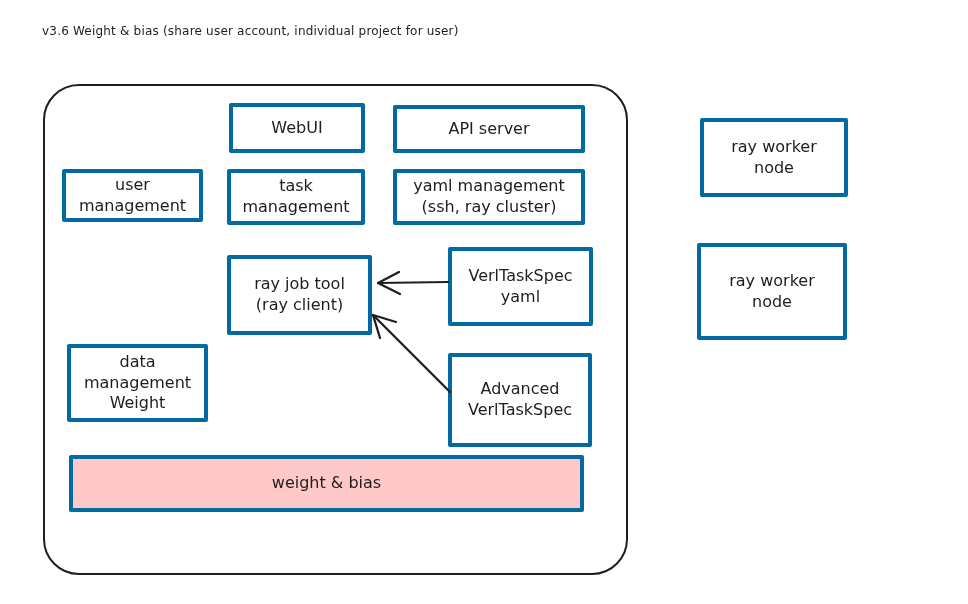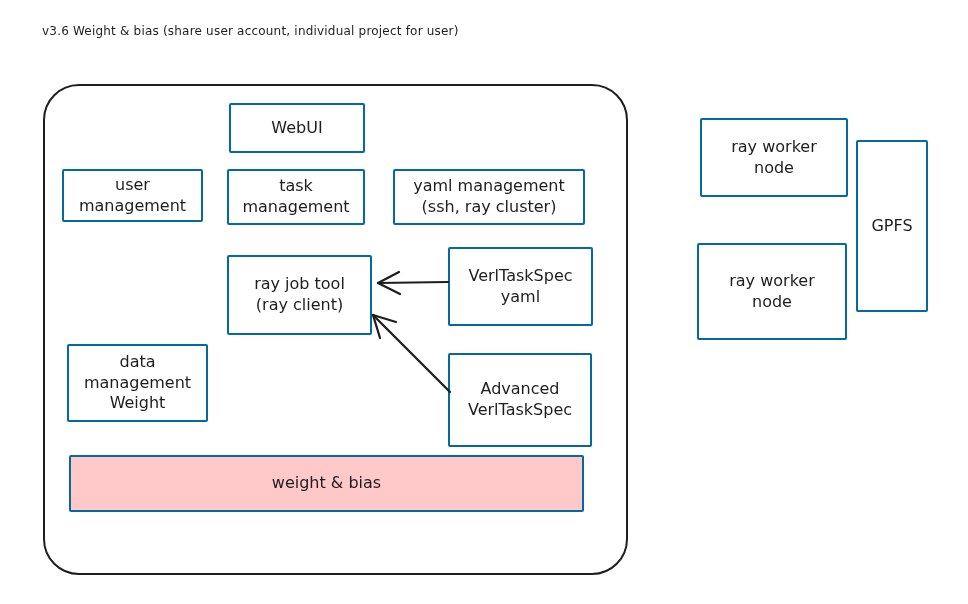--- a/index.html
+++ b/index.html
@@ -16,21 +16,21 @@
   }
 
   .cluster {
     position: absolute; left: 43px; top: 84px; width: 585px; height: 491px;
     box-sizing: border-box;
     border: 2.5px solid #1e1e1e; border-radius: 36px; background: #ffffff;
   }
 
   .node {
     position: absolute; box-sizing: border-box;
-    background: #ffffff; border: 2px solid #0369a1; border-radius: 2px;
+    background: #ffffff; border: 4px solid #0369a1; border-radius: 2px;
     display: flex; align-items: center; justify-content: center;
     text-align: center; font-size: 16px; line-height: 1.3; color: #1e1e1e;
   }
   .node-label { white-space: pre-line; }
 
   .pink-node { background: #ffc9c9; text-align: right; }
 
   svg.arrow-layer { position: absolute; left: 0; top: 0; width: 968px; height: 604px; pointer-events: none; }
   .arrow { stroke: #1e1e1e; stroke-width: 2.25; fill: none; stroke-linecap: round; stroke-linejoin: round; }
 </style>
@@ -40,20 +40,23 @@
 <div class="stage">
 
   <div class="diagram-title">v3.6 Weight &amp; bias (share user account, individual project for user)</div>
 
   <div class="cluster"></div>
 
   <div class="node" style="left:229px; top:103px; width:136px; height:50px;">
     <span class="node-label">WebUI</span>
   </div>
 
+  <div class="node" style="left:393px; top:105px; width:192px; height:48px;">
+    <span class="node-label">API server</span>
+  </div>
 
   <div class="node" style="left:62px; top:169px; width:141px; height:53px;">
     <span class="node-label">user
 management</span>
   </div>
 
   <div class="node" style="left:227px; top:169px; width:138px; height:56px;">
     <span class="node-label">task
 management</span>
   </div>
@@ -91,23 +94,20 @@
   <div class="node" style="left:700px; top:118px; width:148px; height:79px;">
     <span class="node-label">ray worker
 node</span>
   </div>
 
   <div class="node" style="left:697px; top:243px; width:150px; height:97px;">
     <span class="node-label">ray worker
 node</span>
   </div>
 
-  <div class="node" style="left:856px; top:140px; width:72px; height:172px;">
-    <span class="node-label">GPFS</span>
-  </div>
 
   <svg class="arrow-layer" viewBox="0 0 968 604">
     <g>
       <path class="arrow" d="M 448 282 L 378 283"></path>
       <path class="arrow" d="M 399 272 L 378 283 L 400 294"></path>
     </g>
     <g>
       <path class="arrow" d="M 450 392 L 373 315"></path>
       <path class="arrow" d="M 380 338 L 373 315 L 396 322"></path>
     </g>

